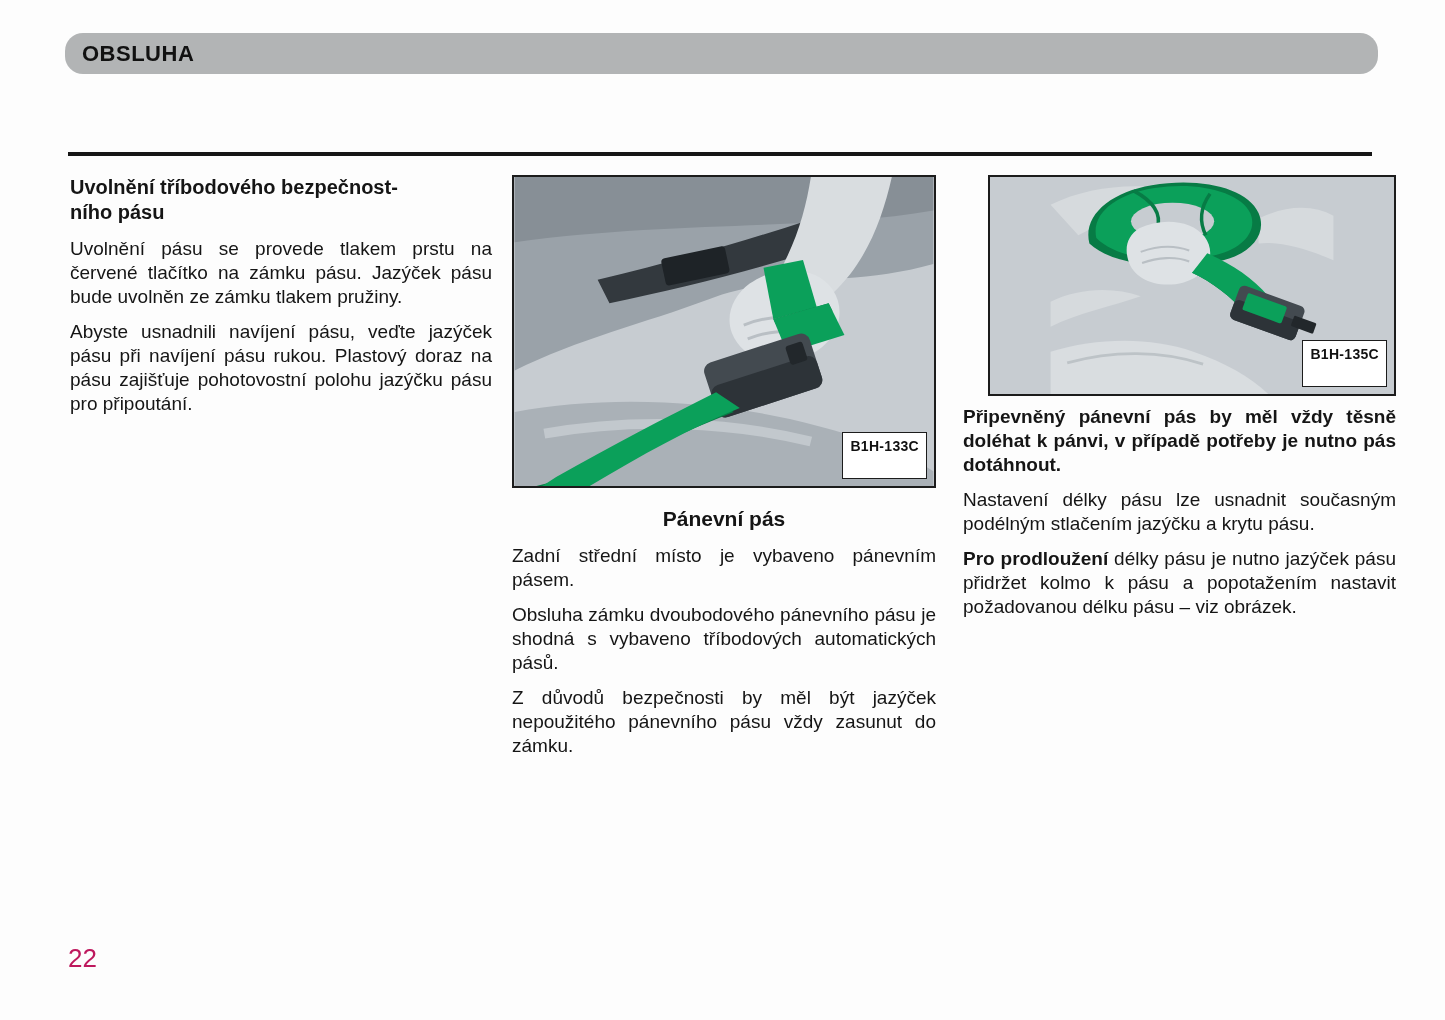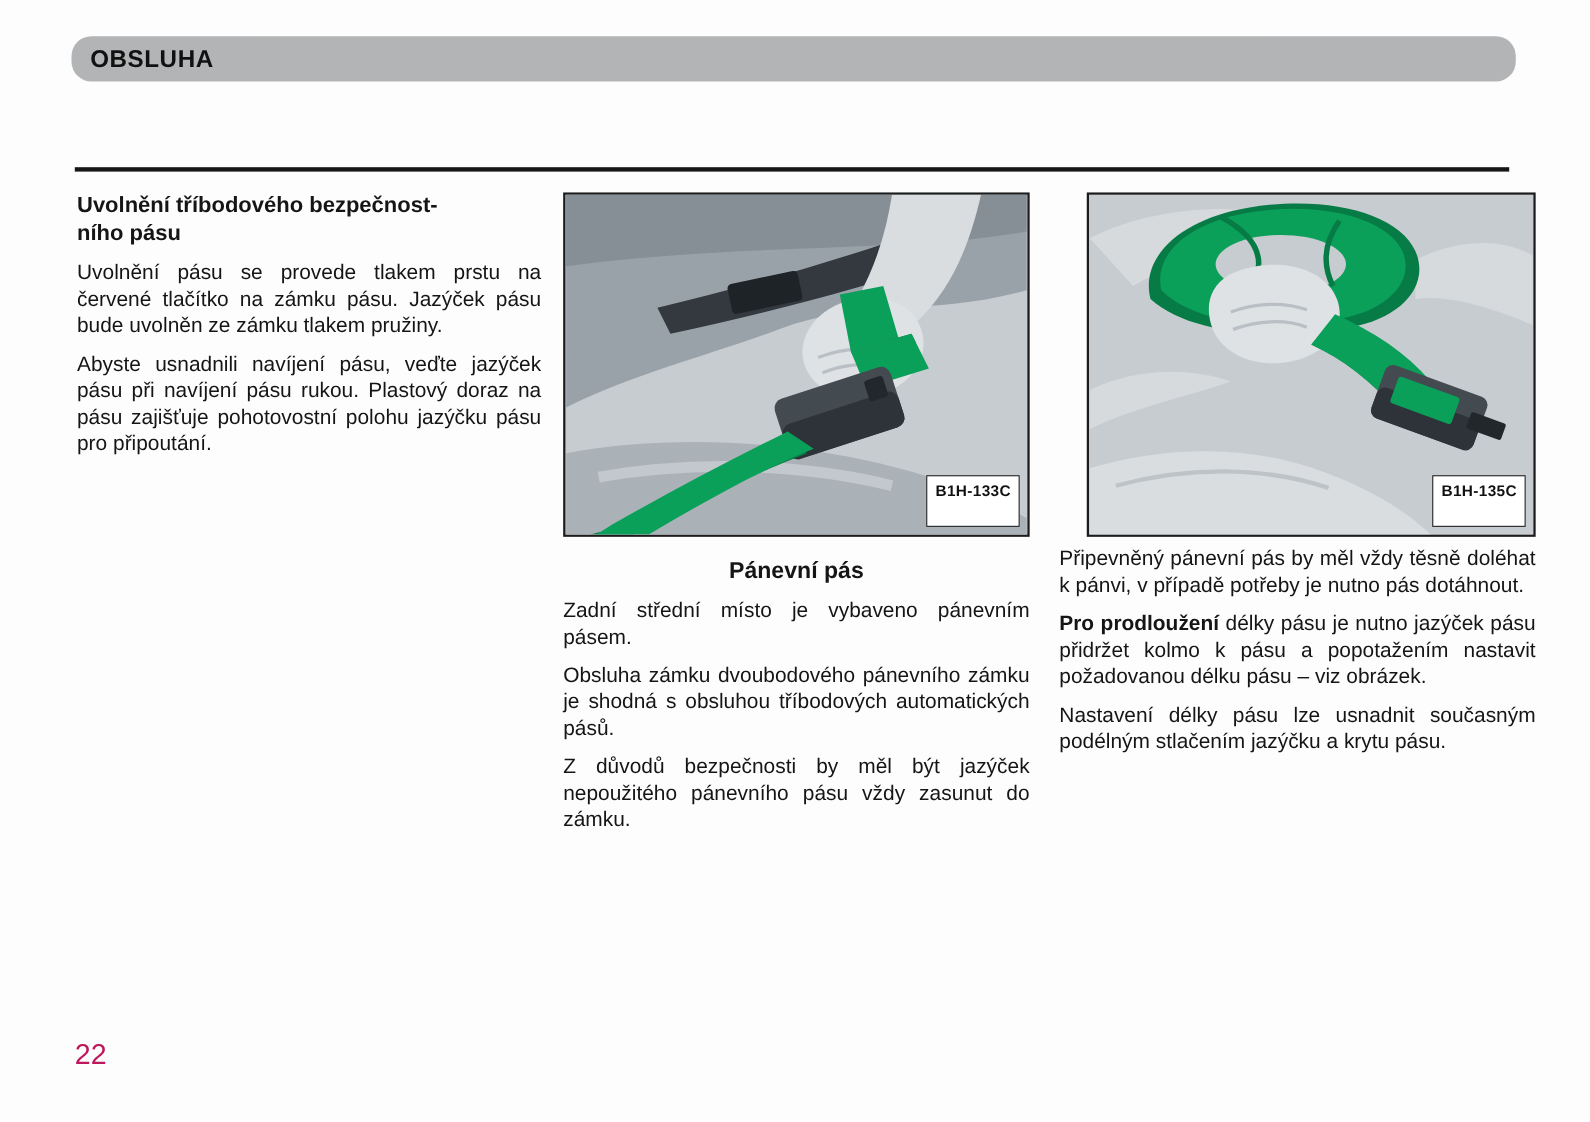--- a/index.html
+++ b/index.html
@@ -19,29 +19,29 @@
   .col-left  { left: 70px;  width: 422px; }
   .col-mid   { left: 512px; width: 424px; }
   .col-right { left: 963px; width: 433px; }
   .col p { margin-bottom: 11px; }
 
   .section-heading { font-size: 20px; line-height: 25px; font-weight: bold; margin-bottom: 12px; text-align: left; }
   .sub-heading { font-size: 21px; font-weight: bold; margin: 19px 0 13px; text-align: center; }
 
   figure { position: relative; border: 2px solid #1c1c1c; background: #c7ccd1; }
   .fig1 { width: 424px; height: 313px; }
-  .fig2 { width: 408px; height: 313px; margin-left: 25px; }
+  .fig2 { width: 408px; height: 221px; margin-left: 25px; }
   figure svg { display: block; width: 100%; height: 100%; }
   .fig-label {
     position: absolute; right: 7px; bottom: 7px; background: #ffffff;
     border: 1px solid #1c1c1c; font-size: 14px; font-weight: bold;
     padding: 1px 7px 20px; letter-spacing: 0.3px; color: #111;
   }
 
-  .bold-para { font-weight: normal; }
+  .bold-para { font-weight: bold; }
   .after-fig { margin-top: 9px; }
   .lead-bold { font-weight: bold; }
 
   .page-number { position: absolute; left: 68px; top: 943px; font-size: 26px; color: #be185d; }
 </style>
 </head>
 <body>
 
 <div class="page">
 
@@ -80,21 +80,21 @@
           <rect x="282" y="180" width="18" height="20" rx="3" fill="#22272b"></rect>
         </g>
         <path d="M196 224 C144 250 90 278 34 310 L22 313 H62 C118 284 170 258 222 238 Z" fill="#077b45"></path>
         <path d="M204 218 C152 244 98 272 42 304 L28 313 H76 C128 282 178 254 228 234 Z" fill="#0ba05a"></path>
       </svg>
       <figcaption class="fig-label">B1H-133C</figcaption>
     </figure>
 
     <h3 class="sub-heading">Pánevní pás</h3>
     <p>Zadní střední místo je vybaveno pánevním pásem.</p>
-    <p>Obsluha zámku dvoubodového pánevního zámku je shodná s obsluhou tříbodových automatických pásů.</p>
+    <p>Obsluha zámku dvoubodového pánevního pásu je shodná s vybaveno tříbodových automatických pásů.</p>
     <p>Z důvodů bezpečnosti by měl být jazýček nepoužitého pánevního pásu vždy zasunut do zámku.</p>
   </div>
 
   <div class="col col-right">
     <figure class="fig2">
       <svg viewBox="0 0 408 313">
         <rect width="408" height="313" fill="#c7ccd1"></rect>
         <path d="M0 40 C60 10 140 6 200 24 C150 40 90 56 40 84 Z" fill="#d6dadd"></path>
         <path d="M300 60 C340 40 380 40 408 56 V120 C370 104 330 92 300 96 Z" fill="#d6dadd"></path>
         <path d="M0 180 C40 160 90 158 130 172 C90 186 40 196 0 216 Z" fill="#d6dadd"></path>
@@ -114,19 +114,19 @@
           <rect x="276" y="178" width="60" height="26" rx="3" fill="#0ba05a"></rect>
           <rect x="350" y="186" width="34" height="16" rx="2" fill="#22272b"></rect>
         </g>
         <path d="M0 313 V252 C66 232 142 230 206 252 C252 268 288 288 314 313 Z" fill="#d9dde0"></path>
         <path d="M24 268 C90 250 160 250 220 270" stroke="#bdc3c7" stroke-width="4" fill="none"></path>
       </svg>
       <figcaption class="fig-label">B1H-135C</figcaption>
     </figure>
 
     <p class="bold-para after-fig">Připevněný pánevní pás by měl vždy těsně doléhat k pánvi, v případě potřeby je nutno pás dotáhnout.</p>
+    <p>Nastavení délky pásu lze usnadnit současným podélným stlačením jazýčku a krytu pásu.</p>
     <p><strong class="lead-bold">Pro prodloužení</strong> <span>délky pásu je nutno jazýček pásu přidržet kolmo k pásu a popotažením nastavit požadovanou délku pásu – viz obrázek.</span></p>
-    <p>Nastavení délky pásu lze usnadnit současným podélným stlačením jazýčku a krytu pásu.</p>
   </div>
 
   <div class="page-number">22</div>
 
 </div>
 
 </body></html>

